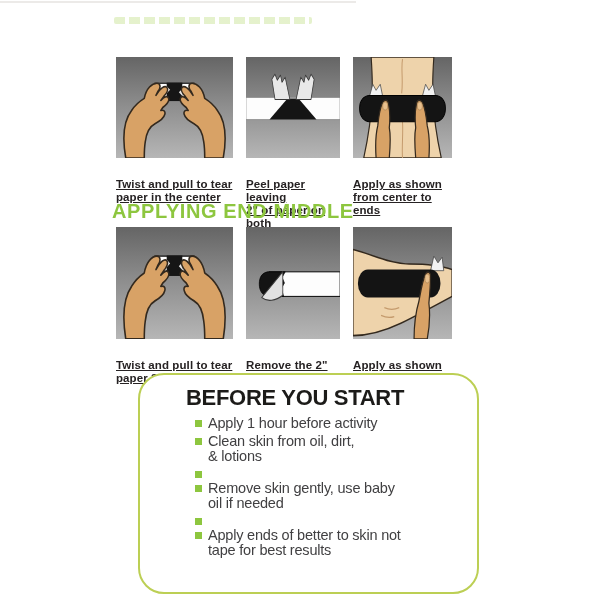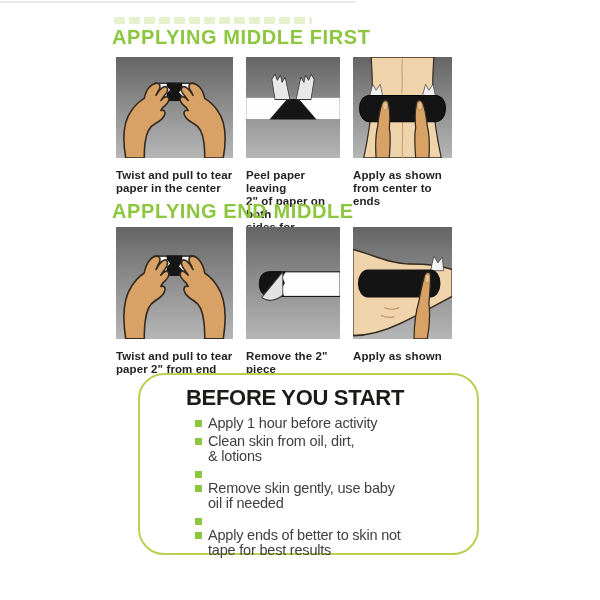--- a/index.html
+++ b/index.html
@@ -17,23 +17,23 @@
 
   .row{position:absolute;left:116px;display:flex;gap:13px;align-items:flex-start;}
   #row-1{top:57px;}
   #row-2{top:227px;}
   .step{display:flex;flex-direction:column;}
   .step.w1{width:117px;} .step.w2{width:94px;} .step.w3{width:99px;}
   .panel{width:100%;}
   #row-1 .panel{height:101px;}
   #row-2 .panel{height:112px;}
   .panel svg{display:block;width:100%;height:100%;}
-  .caption{margin-top:11px;font-size:11.5px;line-height:13px;font-weight:700;color:#262223;
-           white-space:pre-line;letter-spacing:.1px;}
-  .before-box{position:absolute;left:138px;top:373px;width:341px;height:182px;box-sizing:border-box;
+  .caption{margin-top:20px;font-size:11.5px;line-height:13px;font-weight:700;color:#262223;
+           white-space:pre-line;letter-spacing:.1px;text-decoration:underline;}
+  .before-box{position:absolute;left:138px;top:373px;width:341px;height:221px;box-sizing:border-box;
               border:2px solid #bccf54;border-radius:26px;background:#ffffff;}
   .before-title{margin:10px 0 0 46px;font-size:22px;font-weight:800;letter-spacing:-.3px;color:#1c1b19;
                 white-space:nowrap;}
   .before-list{list-style:none;margin:5px 0 0 0;padding:0 8px 0 55px;}
   .before-list li{display:flex;gap:6px;margin-bottom:3px;font-size:14.5px;line-height:15px;color:#414042;}
   .sq{flex:0 0 auto;width:7px;height:7px;margin-top:4px;background:#8dc63f;}
   .item-text{white-space:pre-line;letter-spacing:-.2px;}
 </style>
 </head>
 <body>
@@ -46,21 +46,20 @@
         <stop offset="0" stop-color="#656565"></stop>
         <stop offset="0.45" stop-color="#8b8b8b"></stop>
         <stop offset="1" stop-color="#b6b6b6"></stop>
       </linearGradient>
     </defs>
   </svg>
 
   <div class="top-line"></div>
   <div class="top-ghost"></div>
 
-  <div id="heading-1" class="sec-heading">APPLYING MIDDLE FIRST</div>
 
   <div id="row-1" class="row">
 
     <div class="step w1">
       <div class="panel">
         <svg viewBox="0 0 120 100" preserveAspectRatio="none" role="img" aria-label="hands-tearing-tape-backing">
           <g id="art-hands">
             <rect width="120" height="100" fill="url(#gbg)"></rect>
             <rect x="40" y="26" width="40" height="17" fill="#ffffff" stroke="#1a1a1a" stroke-width="1.2"></rect>
             <rect x="52" y="25.4" width="16" height="18.2" fill="#161616"></rect>

